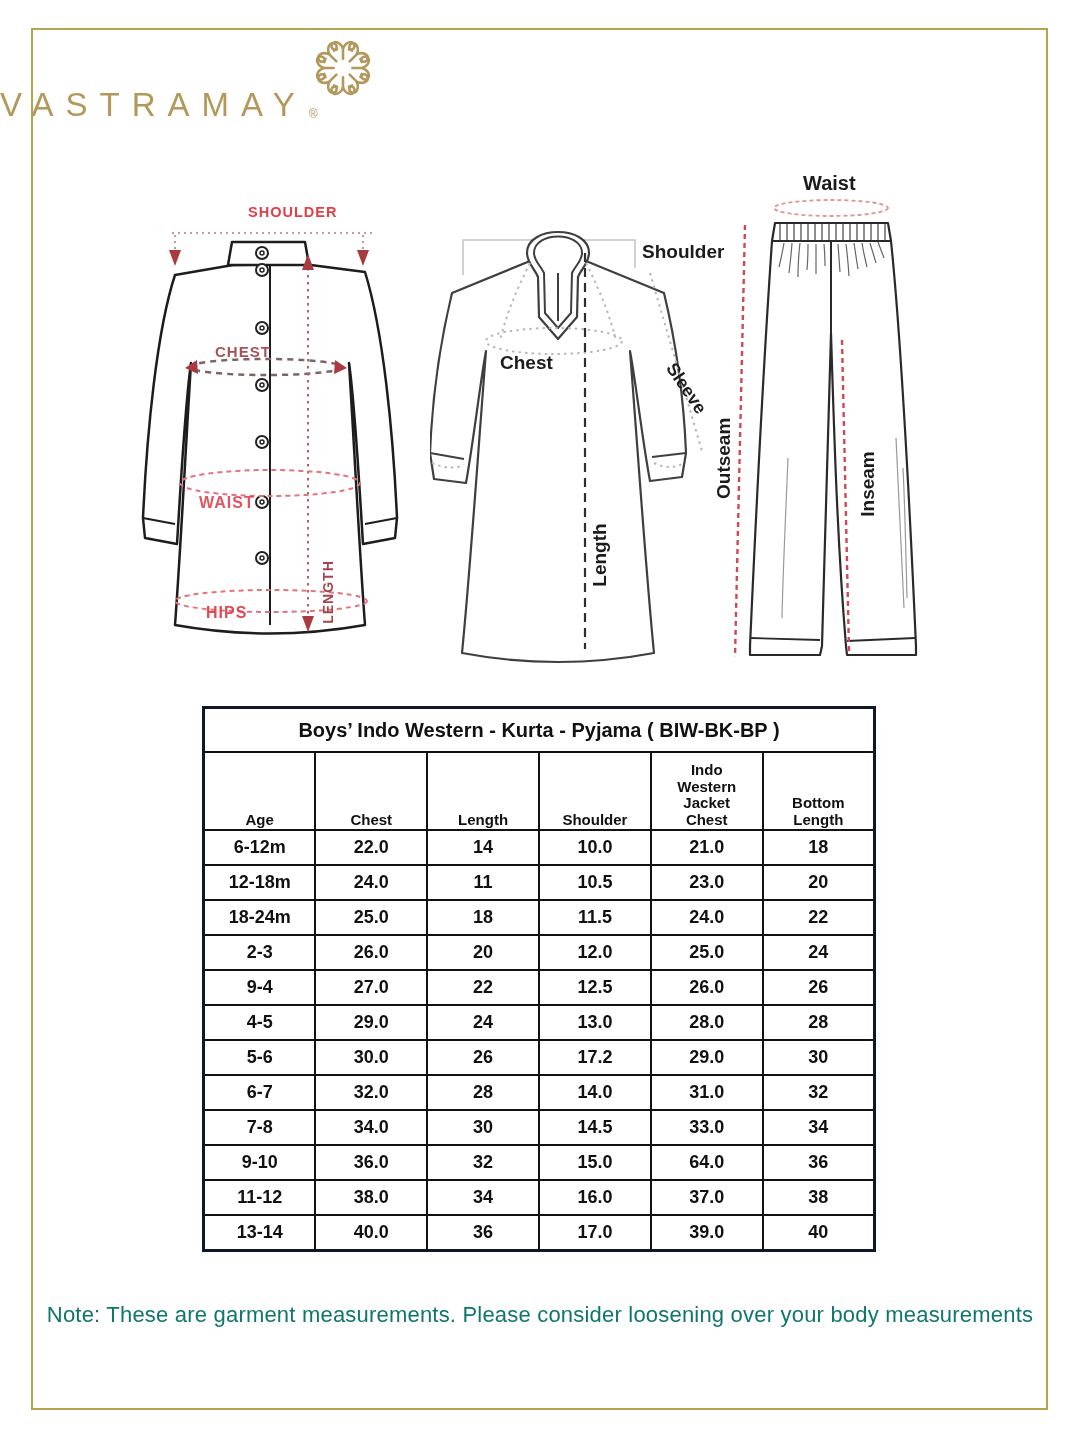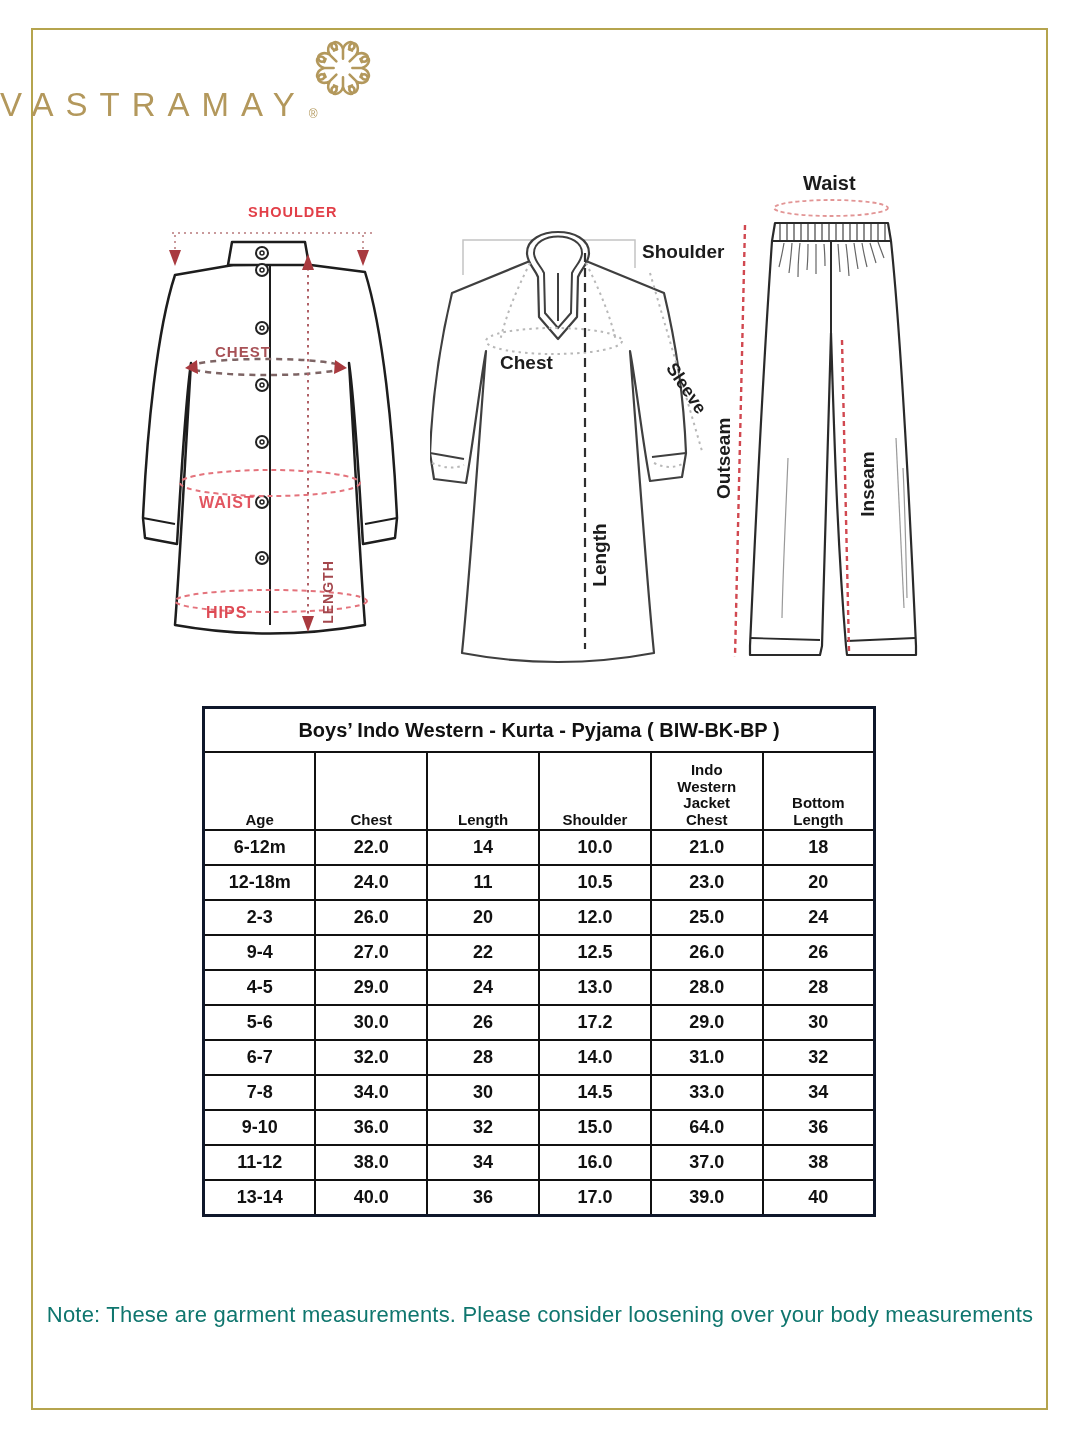--- a/index.html
+++ b/index.html
@@ -237,20 +237,28 @@
         </tr>
         <tr>
           <td class="t-cell">12-18m</td>
           <td class="t-cell">24.0</td>
           <td class="t-cell">11</td>
           <td class="t-cell">10.5</td>
           <td class="t-cell">23.0</td>
           <td class="t-cell">20</td>
         </tr>
         <tr>
+          <td class="t-cell">18-24m</td>
+          <td class="t-cell">25.0</td>
+          <td class="t-cell">18</td>
+          <td class="t-cell">11.5</td>
+          <td class="t-cell">24.0</td>
+          <td class="t-cell">22</td>
+        </tr>
+        <tr>
           <td class="t-cell">2-3</td>
           <td class="t-cell">26.0</td>
           <td class="t-cell">20</td>
           <td class="t-cell">12.0</td>
           <td class="t-cell">25.0</td>
           <td class="t-cell">24</td>
         </tr>
         <tr>
           <td class="t-cell">9-4</td>
           <td class="t-cell">27.0</td>

